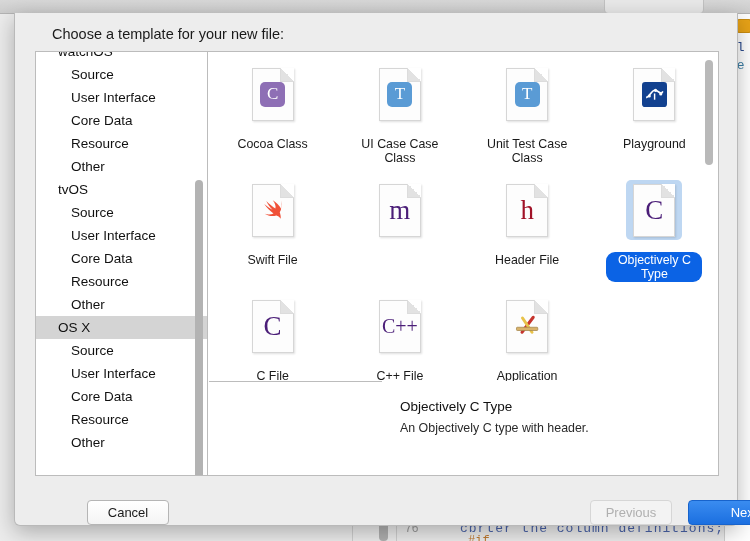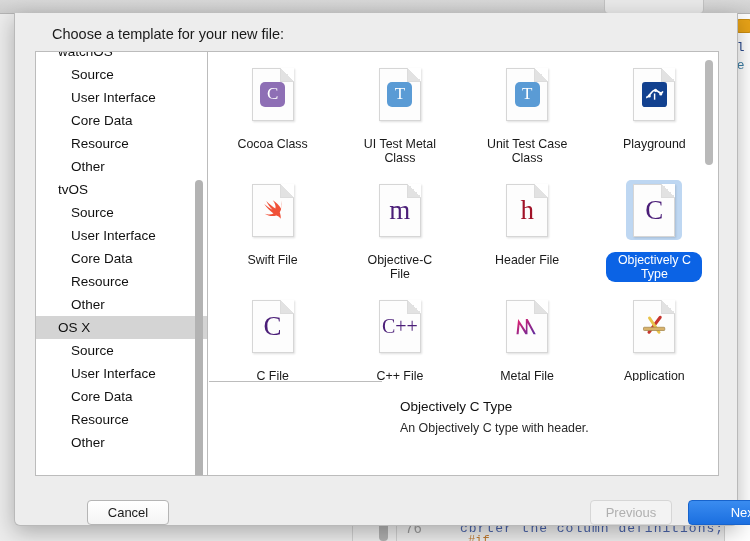--- a/index.html
+++ b/index.html
@@ -52,21 +52,21 @@
     font-family: "Liberation Mono", monospace; font-size: 13px;
     color: #4a63a8; white-space: nowrap; letter-spacing: 1px;
   }
   .bg-codebottom2 {
     position: absolute; left: 468px; top: 534px;
     font-family: "Liberation Mono", monospace; font-size: 12px;
     color: #c07a30; white-space: nowrap;
   }
   .bg-num {
     position: absolute; left: 405px; top: 521px;
-    font-family: Liberation Mono, monospace; font-size: 14px; color: #9a9a9a;
+    font-family: Liberation Sans, sans-serif; font-size: 12px; color: #9a9a9a;
   }
   .bg-vscroll {
     position: absolute; left: 379px; top: 515px; width: 9px; height: 26px;
     background: #b0b0b0; border-radius: 4px;
   }
 
   
   #sheet {
     position: absolute; left: 14px; top: 13px;
     width: 724px; height: 513px;
@@ -248,21 +248,21 @@
                 </div>
               </div>
               <div class="tile-label">Cocoa Class</div>
             </div>
             <div class="tile">
               <div class="tile-icon-wrap">
                 <div class="page">
                   <div class="chip" style="background: rgb(90, 155, 213);">T</div>
                 </div>
               </div>
-              <div class="tile-label">UI Test Metal Class</div>
+              <div class="tile-label">UI Case Case Class</div>
             </div>
             <div class="tile">
               <div class="tile-icon-wrap">
                 <div class="page">
                   <div class="chip" style="background: rgb(90, 155, 213);">T</div>
                 </div>
               </div>
               <div class="tile-label">Unit Test Case Class</div>
             </div>
             <div class="tile">
@@ -289,21 +289,20 @@
                 </div>
               </div>
               <div class="tile-label">Swift File</div>
             </div>
             <div class="tile">
               <div class="tile-icon-wrap">
                 <div class="page">
                   <div class="glyph" style="color: rgb(75, 30, 120);">m</div>
                 </div>
               </div>
-              <div class="tile-label">Objective-C File</div>
             </div>
             <div class="tile">
               <div class="tile-icon-wrap">
                 <div class="page">
                   <div class="glyph" style="color: rgb(161, 18, 39);">h</div>
                 </div>
               </div>
               <div class="tile-label">Header File</div>
             </div>
             <div class="tile sel">
@@ -322,36 +321,20 @@
               </div>
               <div class="tile-label">C File</div>
             </div>
             <div class="tile">
               <div class="tile-icon-wrap">
                 <div class="page">
                   <div class="glyph" style="color: rgb(75, 30, 120); font-size: 20px;">C++</div>
                 </div>
               </div>
               <div class="tile-label">C++ File</div>
-            </div>
-            <div class="tile">
-              <div class="tile-icon-wrap">
-                <div class="page">
-                  <svg width="28" height="28" viewBox="0 0 24 24">
-    <defs>
-                      <linearGradient id="mg" x1="0" y1="0" x2="1" y2="1">
-      <stop offset="0" stop-color="#e8236e"></stop>
-                        <stop offset="1" stop-color="#5b2a9e"></stop>
-                      </linearGradient>
-                    </defs>
-    <path d="M3 19 L4.4 6 L11 16 L11 6 L12.6 6 L19.5 19 L17.6 19 L12.4 9.4 L12.4 19 L10.6 19 L5.6 10.8 L4.8 19 Z" fill="url(#mg)"></path>
-  </svg>
-                </div>
-              </div>
-              <div class="tile-label">Metal File</div>
             </div>
             <div class="tile">
               <div class="tile-icon-wrap">
                 <div class="page">
                   <svg width="30" height="30" viewBox="0 0 24 24">
     <path d="M8 17 L17 5" stroke="#c6352e" stroke-width="2.4" stroke-linecap="round"></path>
     <path d="M16 17 L8.4 5.6" stroke="#e8c34a" stroke-width="2.4" stroke-linecap="round"></path>
     <rect x="3.6" y="13" width="17" height="2.6" rx="0.6" fill="#d8b26a" stroke="#a4854c" stroke-width="0.6"></rect>
   </svg>
                 </div>

